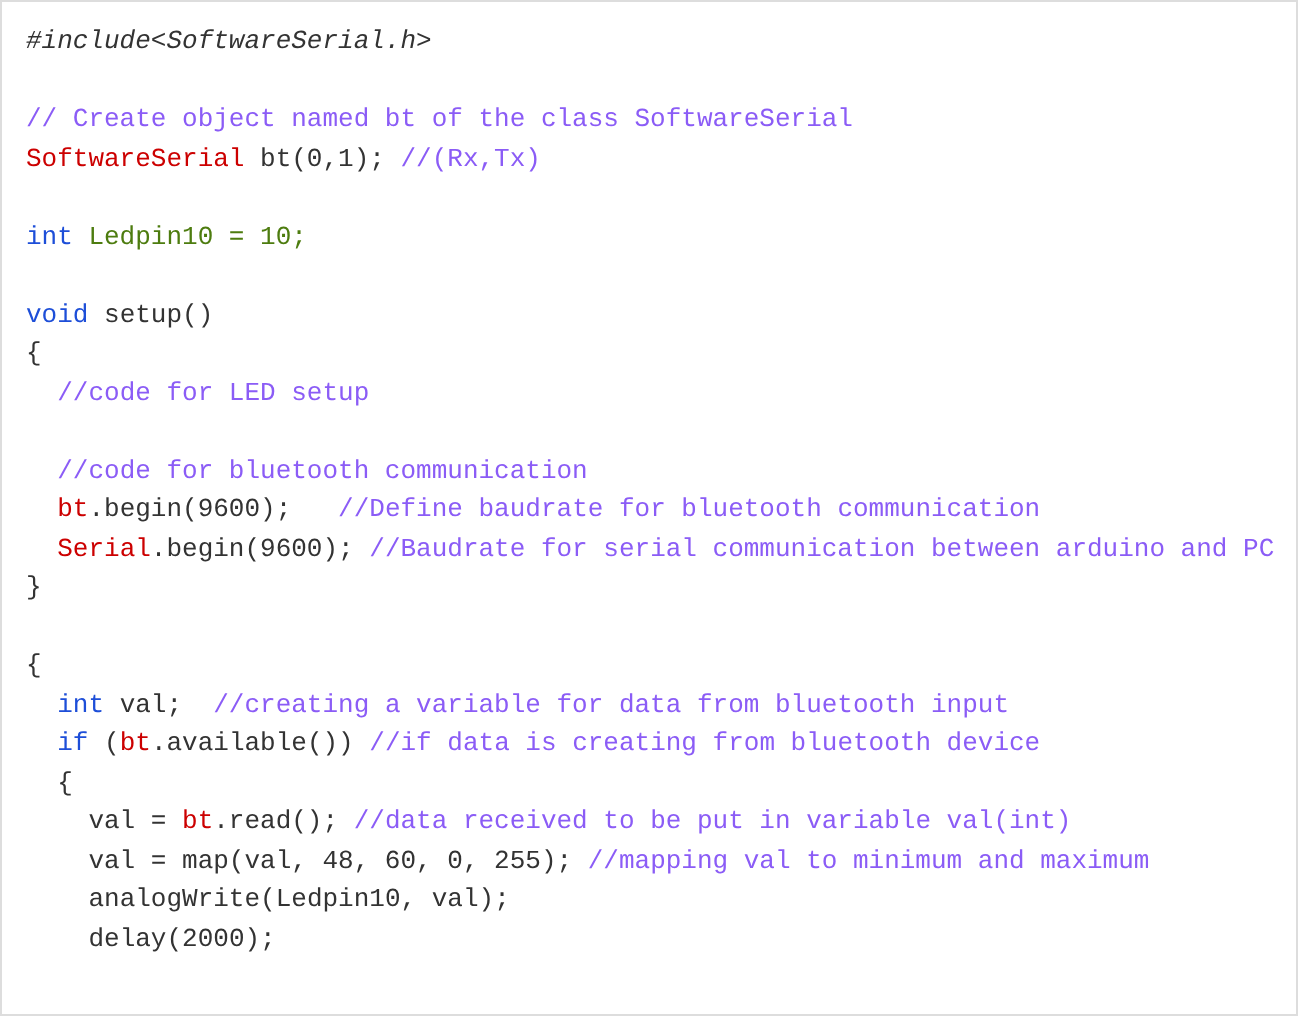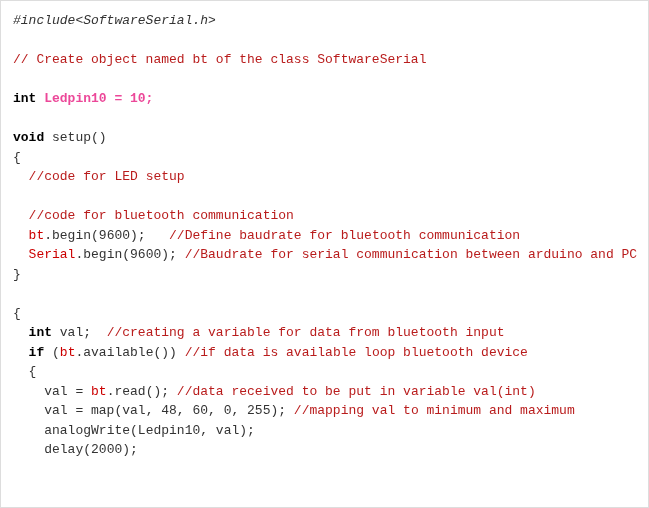--- a/index.html
+++ b/index.html
@@ -28,40 +28,41 @@
       white-space: pre;
       display: block;
       color: #333333;
     }
 
     .code-line.empty {
       height: 1.5em;
     }
 
     
-    .kw { color: #000000; font-weight: bold; } 
+    .kw { color: #1d4ed8; font-weight: normal; } 
     .inc { color: #333333; font-style: italic; } 
-    .comment { color: #b91c1c; } 
+    .comment { color: #8b5cf6; } 
     .fn { color: #333333; text-align: center; }
     .punc { color: #333333; }
-    .var { color: #ec4899; font-weight: bold; }
+    .var { color: #4d7c0f; }
     .bt-obj { color: #cc0000; }
     .serial-obj { color: #cc0000; }
   </style>
 </head>
 <body>
 
 <div class="code-container">
 
   <span class="code-line"><span class="inc">#include&lt;SoftwareSerial.h&gt;</span></span>
 
   <span class="code-line empty"> </span>
 
   <span class="code-line"><span class="comment">// Create object named bt of the class SoftwareSerial</span></span>
 
+  <span class="code-line"><span class="bt-obj">SoftwareSerial</span><span class="punc"> bt(0,1); </span><span class="comment">//(Rx,Tx)</span></span>
 
   <span class="code-line empty"> </span>
 
   <span class="code-line"><span class="kw">int</span><span class="var"> Ledpin10 = 10;</span></span>
 
   <span class="code-line empty"> </span>
 
   <span class="code-line"><span class="kw">void</span><span class="fn"> setup()</span></span>
 
   <span class="code-line">{</span>
@@ -79,21 +80,21 @@
 
   <span class="code-line">}</span>
 
   <span class="code-line empty"> </span>
 
 
   <span class="code-line">{</span>
 
   <span class="code-line">  <span class="kw">int</span> val;  <span class="comment">//creating a variable for data from bluetooth input</span></span>
 
-  <span class="code-line">  <span class="kw">if</span> (<span class="bt-obj">bt</span>.available()) <span class="comment">//if data is available loop bluetooth device</span></span>
+  <span class="code-line">  <span class="kw">if</span> (<span class="bt-obj">bt</span>.available()) <span class="comment">//if data is creating from bluetooth device</span></span>
 
   <span class="code-line">  {</span>
 
   <span class="code-line">    val = <span class="bt-obj">bt</span>.read(); <span class="comment">//data received to be put in variable val(int)</span></span>
 
   <span class="code-line">    val = <span class="fn">map</span>(val, 48, 60, 0, 255); <span class="comment">//mapping val to minimum and maximum</span></span>
 
   <span class="code-line">    <span class="fn">analogWrite</span>(Ledpin10, val);</span>
 
   <span class="code-line">    <span class="fn">delay</span>(2000);</span>

